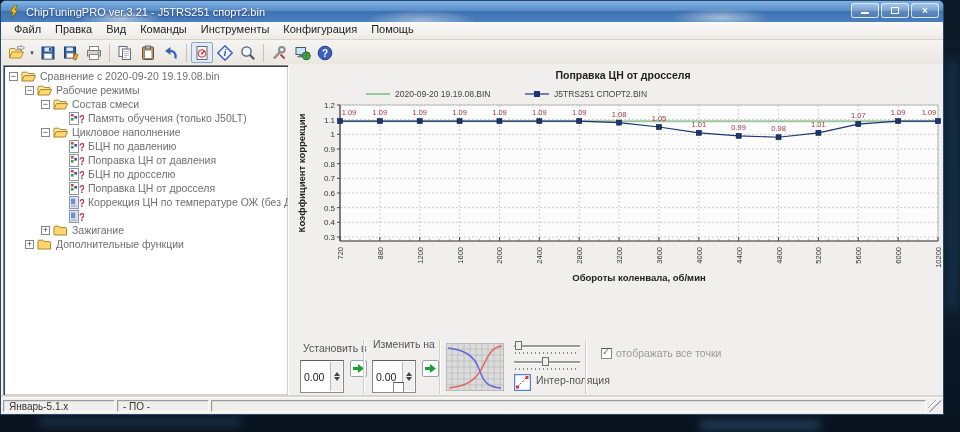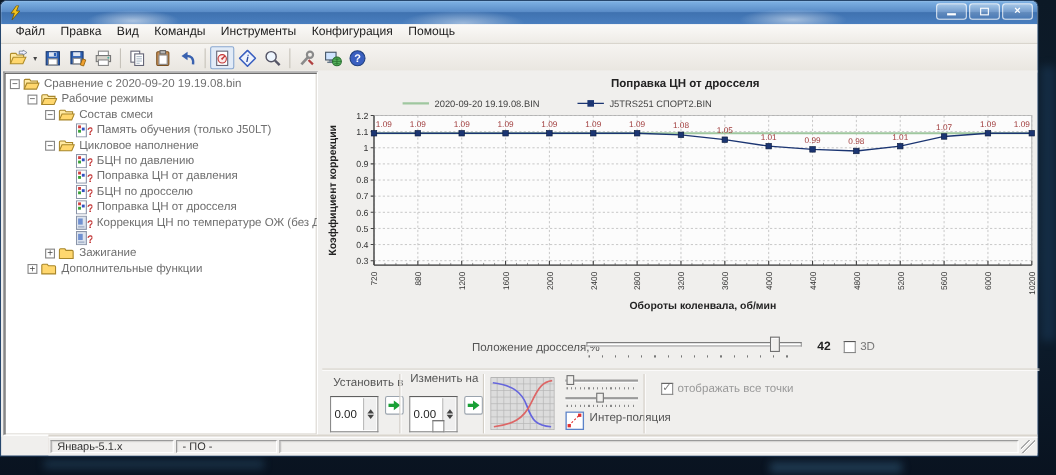--- a/index.html
+++ b/index.html
@@ -81,21 +81,21 @@
   .vsep{position:absolute;top:4px;bottom:4px;width:1px;background:#d2cec6;box-shadow:1px 0 0 #fff;}
   .mini-slider{position:absolute;width:66px;height:12px;}
   .mini-track{position:absolute;left:0;top:4px;width:66px;height:2px;background:#9a9a9a;box-shadow:0 1px 0 #fff;}
   .mini-thumb{position:absolute;top:0;width:7px;height:9px;background:#f0efed;border:1px solid #707070;box-sizing:border-box;}
   .mini-ticks{position:absolute;left:1px;top:11px;width:64px;height:2px;
               background:repeating-linear-gradient(90deg,#888 0 1px,transparent 1px 4px);}
   .interp-label{position:absolute;font-size:10.5px;color:#555;line-height:11px;}
   .showall-label{color:#9a9a9a;}
   
   .statusbar{position:absolute;left:0;right:0;bottom:0;height:17px;background:#f0efed;
-             border-top:1px solid #fff;box-shadow:0 -2px 0 #d9d5cd;display:flex;align-items:stretch;padding:2px 2px 2px 2px;box-sizing:border-box;gap:2px;margin-left:43px;}
+             border-top:1px solid #fff;box-shadow:0 -2px 0 #d9d5cd;display:flex;align-items:stretch;padding:2px 2px 2px 2px;box-sizing:border-box;gap:2px;}
   .sb-panel{border:1px solid #9a9a9a;border-bottom-color:#fff;border-right-color:#fff;
             box-shadow:inset 1px 1px 0 rgba(0,0,0,.08);font-size:10px;color:#333;
             display:flex;align-items:center;padding:0 5px;box-sizing:border-box;}
   .sb-grip{width:13px;background:
       linear-gradient(135deg,transparent 0 5px,#aaa 5px 6px,#fff 6px 7px,transparent 7px 9px,#aaa 9px 10px,#fff 10px 11px,transparent 11px);}
   svg text{font-family:"Liberation Sans",sans-serif;}
 </style>
 </head>
 <body>
 
@@ -104,20 +104,21 @@
 <div class="desk-blob" style="left:946px;top:60px;width:14px;height:250px;background:#16304a;"></div>
 
 <div class="window">
 
   <div class="titlebar">
     <span style="display:flex;">
       <svg width="14" height="14" viewBox="0 0 14 14">
           <polygon points="8,0 3,7 6,7 4,13 11,5 8,5 10,0" fill="#f2c21c" stroke="#6b5200" stroke-width="0.7"></polygon>
         </svg>
     </span>
+    <span class="title-text">ChipTuningPRO ver.3.21 - J5TRS251 спорт2.bin</span>
     <div class="win-buttons">
       <div class="win-btn">
           <span class="bar"></span>
         </div>
       <div class="win-btn">
           <span class="box"></span>
         </div>
       <div class="win-btn">
           <span class="x">×</span>
         </div>
@@ -562,33 +563,20 @@
             <text x="330" y="14" font-size="10.5" font-weight="bold" fill="#222" text-anchor="middle">Поправка ЦН от дросселя</text>
             <line x1="73" y1="29" x2="97" y2="29" stroke="#9fc79f" stroke-width="2"></line>
             <text x="102" y="32" font-size="8.5" fill="#444">2020-09-20 19.19.08.BIN</text>
             <line x1="232" y1="29" x2="256" y2="29" stroke="#1b3572" stroke-width="1.2"></line>
             <rect x="241" y="26" width="6" height="6" fill="#1b3572"></rect>
             <text x="261" y="32" font-size="8.5" fill="#444">J5TRS251 СПОРТ2.BIN</text>
             <text x="346" y="216" font-size="9.5" font-weight="bold" fill="#222" text-anchor="middle">Обороты коленвала, об/мин</text>
             <text transform="translate(12,108) rotate(-90)" font-size="9.5" font-weight="bold" fill="#222" text-anchor="middle">Коэффициент коррекции</text>
           </svg></div>
 
-      <div class="slider-row">
-        <span class="throttle-label">Положение дросселя,%</span>
-        <div class="slider">
-          <div class="slider-track"></div>
-          <div class="slider-thumb" style="left:167px;"></div>
-          <div class="slider-ticks"></div>
-        </div>
-        <span class="throttle-value">42</span>
-        <div class="cb-row threed">
-          <span class="cb"></span>
-          <span style="color:#777;">3D</span>
-        </div>
-      </div>
 
       <div class="bottom">
         <span class="group-label" style="left:10px;top:6px;">Установить в</span>
         <div class="spin" style="left:7px;top:24px;">
           <span>0.00</span>
           <span class="ud">
               <span class="tri-up"></span>
               <span class="tri-dn"></span>
             </span>
         </div>

